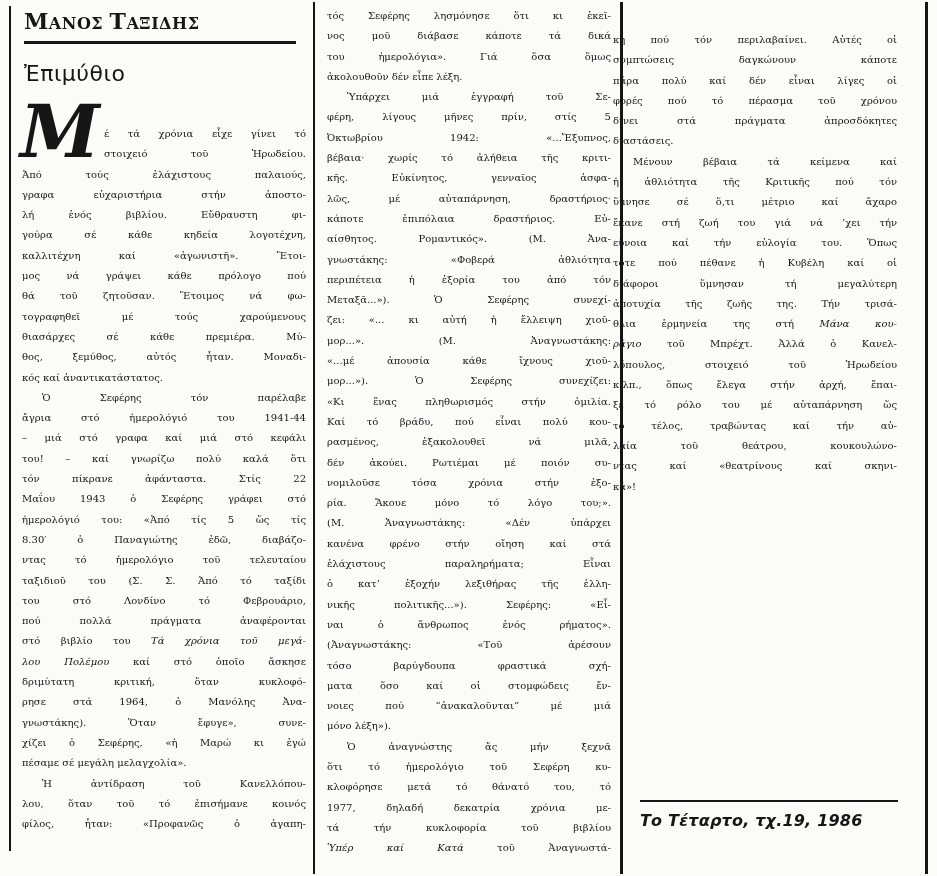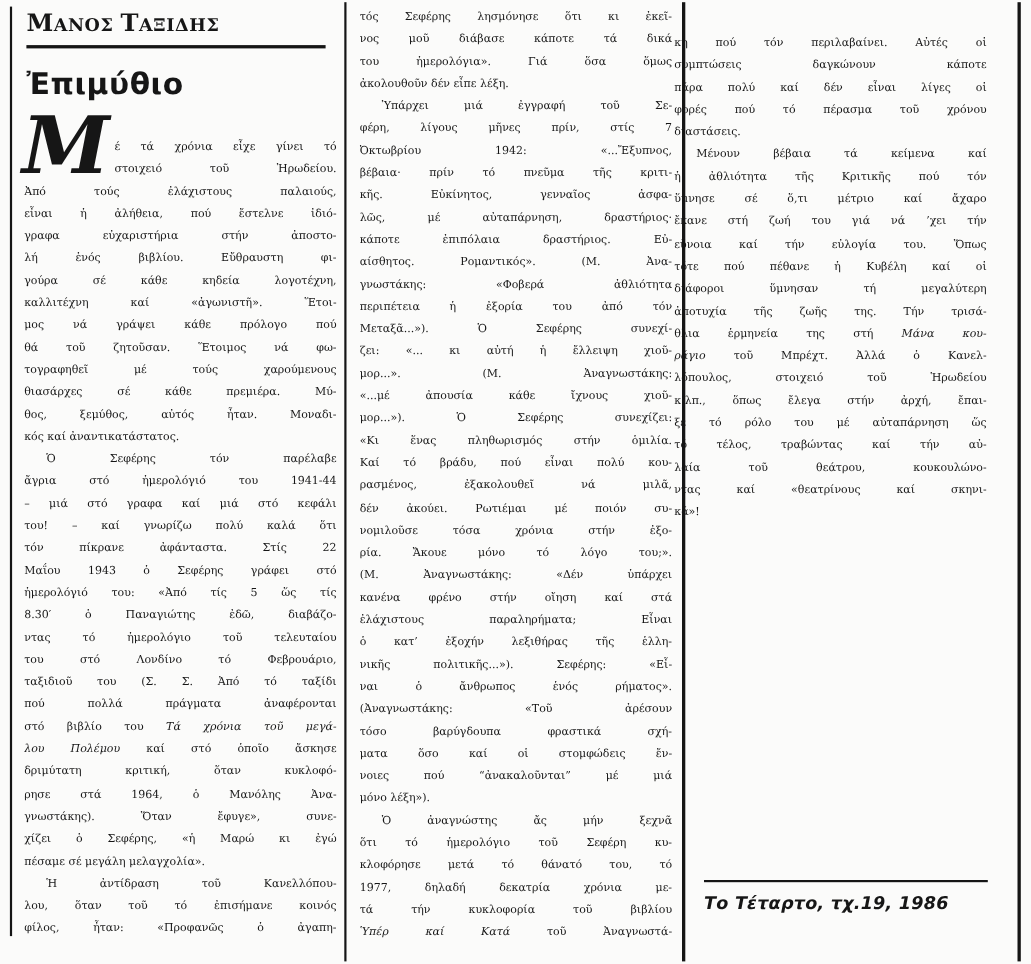--- a/index.html
+++ b/index.html
@@ -11,22 +11,22 @@
   .vrule{position:absolute;background:#151515;}
   .hrule{position:absolute;background:#151515;}
   .header{position:absolute;left:24px;top:8px;width:282px;}
   .author{
     font-family:"DejaVu Serif", serif;font-weight:bold;
     font-size:17px;letter-spacing:0.5px;white-space:nowrap;
   }
   .author .cap{font-size:22px;}
   .author .sc{font-size:16px;text-align:right;}
   .title{
-    font-family:"DejaVu Sans", sans-serif;font-weight:bold;
-    font-size:27px;margin-top:17px;letter-spacing:0.5px;
+    font-family:"DejaVu Sans", sans-serif;font-weight:normal;
+    font-size:22px;margin-top:17px;letter-spacing:0.5px;
   }
   .col{
     position:absolute;width:284px;
     font-size:10px;line-height:20.3px;
   }
   .line{
     text-align:justify;text-align-last:justify;
     height:20.3px;overflow:hidden;white-space:nowrap;
   }
   .line.end{text-align-last:left;}
@@ -62,63 +62,62 @@
   <div class="hrule" style="position:static;width:272px;height:3px;margin-top:7px;"></div>
   <div class="title">Ἐπιμύθιο</div>
 </div>
 
 <div class="dropcap">Μ</div>
 
 <div class="col" style="left:22px;top:124px;">
     <div class="line dc"><span>έ τά χρόνια εἶχε γίνει τό</span></div>
     <div class="line dc"><span>στοιχειό τοῦ Ἡρωδείου.</span></div>
     <div class="line"><span>Ἀπό τούς ἐλάχιστους παλαιούς,</span></div>
-    <div class="line"><span>εἶναι ἡ ἀλήθεια, πού ἔστελνε ἰδιό-</span></div>
     <div class="line"><span>γραφα εὐχαριστήρια στήν ἀποστο-</span></div>
     <div class="line"><span>λή ἑνός βιβλίου. Εὔθραυστη φι-</span></div>
     <div class="line"><span>γούρα σέ κάθε κηδεία λογοτέχνη,</span></div>
     <div class="line"><span>καλλιτέχνη καί «ἀγωνιστῆ». Ἕτοι-</span></div>
     <div class="line"><span>μος νά γράψει κάθε πρόλογο πού</span></div>
     <div class="line"><span>θά τοῦ ζητοῦσαν. Ἕτοιμος νά φω-</span></div>
     <div class="line"><span>τογραφηθεῖ μέ τούς χαρούμενους</span></div>
     <div class="line"><span>θιασάρχες σέ κάθε πρεμιέρα. Μύ-</span></div>
     <div class="line"><span>θος, ξεμύθος, αὐτός ἦταν. Μοναδι-</span></div>
     <div class="line end"><span>κός καί ἀναντικατάστατος.</span></div>
     <div class="line indent"><span>Ὁ Σεφέρης τόν παρέλαβε</span></div>
     <div class="line"><span>ἄγρια στό ἡμερολόγιό του 1941-44</span></div>
     <div class="line"><span>– μιά στό γραφα καί μιά στό κεφάλι</span></div>
     <div class="line"><span>του! – καί γνωρίζω πολύ καλά ὅτι</span></div>
     <div class="line"><span>τόν πίκρανε ἀφάνταστα. Στίς 22</span></div>
     <div class="line"><span>Μαΐου 1943 ὁ Σεφέρης γράφει στό</span></div>
     <div class="line"><span>ἡμερολόγιό του: «Ἀπό τίς 5 ὥς τίς</span></div>
     <div class="line"><span>8.30′ ὁ Παναγιώτης ἐδῶ, διαβάζο-</span></div>
     <div class="line"><span>ντας τό ἡμερολόγιο τοῦ τελευταίου</span></div>
+    <div class="line"><span>ταξιδιοῦ του (Σ. Σ. Ἀπό τό ταξίδι</span></div>
     <div class="line"><span>του στό Λονδίνο τό Φεβρουάριο,</span></div>
-    <div class="line"><span>ταξιδιοῦ του (Σ. Σ. Ἀπό τό ταξίδι</span></div>
     <div class="line"><span>πού πολλά πράγματα ἀναφέρονται</span></div>
     <div class="line"><span>στό βιβλίο του </span><span class="it">Τά χρόνια τοῦ μεγά-</span></div>
     <div class="line"><span class="it">λου Πολέμου</span><span> καί στό ὁποῖο ἄσκησε</span></div>
     <div class="line"><span>δριμύτατη κριτική, ὅταν κυκλοφό-</span></div>
     <div class="line"><span>ρησε στά 1964, ὁ Μανόλης Ἀνα-</span></div>
     <div class="line"><span>γνωστάκης). Ὅταν ἔφυγε», συνε-</span></div>
     <div class="line"><span>χίζει ὁ Σεφέρης, «ἡ Μαρώ κι ἐγώ</span></div>
     <div class="line end"><span>πέσαμε σέ μεγάλη μελαγχολία».</span></div>
     <div class="line indent"><span>Ἡ ἀντίδραση τοῦ Κανελλόπου-</span></div>
     <div class="line"><span>λου, ὅταν τοῦ τό ἐπισήμανε κοινός</span></div>
     <div class="line"><span>φίλος, ἦταν: «Προφανῶς ὁ ἀγαπη-</span></div>
   </div>
 <div class="col" style="left:327px;top:6px;">
     <div class="line"><span>τός Σεφέρης λησμόνησε ὅτι κι ἐκεῖ-</span></div>
     <div class="line"><span>νος μοῦ διάβασε κάποτε τά δικά</span></div>
     <div class="line"><span>του ἡμερολόγια». Γιά ὅσα ὅμως</span></div>
     <div class="line end"><span>ἀκολουθοῦν δέν εἶπε λέξη.</span></div>
     <div class="line indent"><span>Ὑπάρχει μιά ἐγγραφή τοῦ Σε-</span></div>
-    <div class="line"><span>φέρη, λίγους μῆνες πρίν, στίς 7</span></div>
+    <div class="line"><span>φέρη, λίγους μῆνες πρίν, στίς 5</span></div>
     <div class="line"><span>Ὀκτωβρίου 1942: «...Ἔξυπνος,</span></div>
-    <div class="line"><span>βέβαια· πρίν τό πνεῦμα τῆς κριτι-</span></div>
+    <div class="line"><span>βέβαια· χωρίς τό ἀλήθεια τῆς κριτι-</span></div>
     <div class="line"><span>κῆς. Εὐκίνητος, γενναῖος ἀσφα-</span></div>
     <div class="line"><span>λῶς, μέ αὐταπάρνηση, δραστήριος·</span></div>
     <div class="line"><span>κάποτε ἐπιπόλαια δραστήριος. Εὐ-</span></div>
     <div class="line"><span>αίσθητος. Ρομαντικός». (Μ. Ἀνα-</span></div>
     <div class="line"><span>γνωστάκης: «Φοβερά ἀθλιότητα</span></div>
     <div class="line"><span>περιπέτεια ἡ ἐξορία του ἀπό τόν</span></div>
     <div class="line"><span>Μεταξᾶ...»). Ὁ Σεφέρης συνεχί-</span></div>
     <div class="line"><span>ζει: «... κι αὐτή ἡ ἔλλειψη χιοῦ-</span></div>
     <div class="line"><span>μορ...». (Μ. Ἀναγνωστάκης:</span></div>
     <div class="line"><span>«...μέ ἀπουσία κάθε ἴχνους χιοῦ-</span></div>
@@ -145,20 +144,21 @@
     <div class="line"><span>κλοφόρησε μετά τό θάνατό του, τό</span></div>
     <div class="line"><span>1977, δηλαδή δεκατρία χρόνια με-</span></div>
     <div class="line"><span>τά τήν κυκλοφορία τοῦ βιβλίου</span></div>
     <div class="line"><span class="it">Ὑπέρ καί Κατά</span><span> τοῦ Ἀναγνωστά-</span></div>
   </div>
 <div class="col" style="left:613px;top:6px;margin-top:24px;">
     <div class="line"><span>κη πού τόν περιλαβαίνει. Αὐτές οἱ</span></div>
     <div class="line"><span>συμπτώσεις δαγκώνουν κάποτε</span></div>
     <div class="line"><span>πάρα πολύ καί δέν εἶναι λίγες οἱ</span></div>
     <div class="line"><span>φορές πού τό πέρασμα τοῦ χρόνου</span></div>
+    <div class="line"><span>δίνει στά πράγματα ἀπροσδόκητες</span></div>
     <div class="line end"><span>διαστάσεις.</span></div>
     <div class="line indent"><span>Μένουν βέβαια τά κείμενα καί</span></div>
     <div class="line"><span>ἡ ἀθλιότητα τῆς Κριτικῆς πού τόν</span></div>
     <div class="line"><span>ὕμνησε σέ ὅ,τι μέτριο καί ἄχαρο</span></div>
     <div class="line"><span>ἔκανε στή ζωή του γιά νά ’χει τήν</span></div>
     <div class="line"><span>εὔνοια καί τήν εὐλογία του. Ὅπως</span></div>
     <div class="line"><span>τότε πού πέθανε ἡ Κυβέλη καί οἱ</span></div>
     <div class="line"><span>διάφοροι ὕμνησαν τή μεγαλύτερη</span></div>
     <div class="line"><span>ἀποτυχία τῆς ζωῆς της. Τήν τρισά-</span></div>
     <div class="line"><span>θλια ἑρμηνεία της στή </span><span class="it">Μάνα κου-</span></div>

